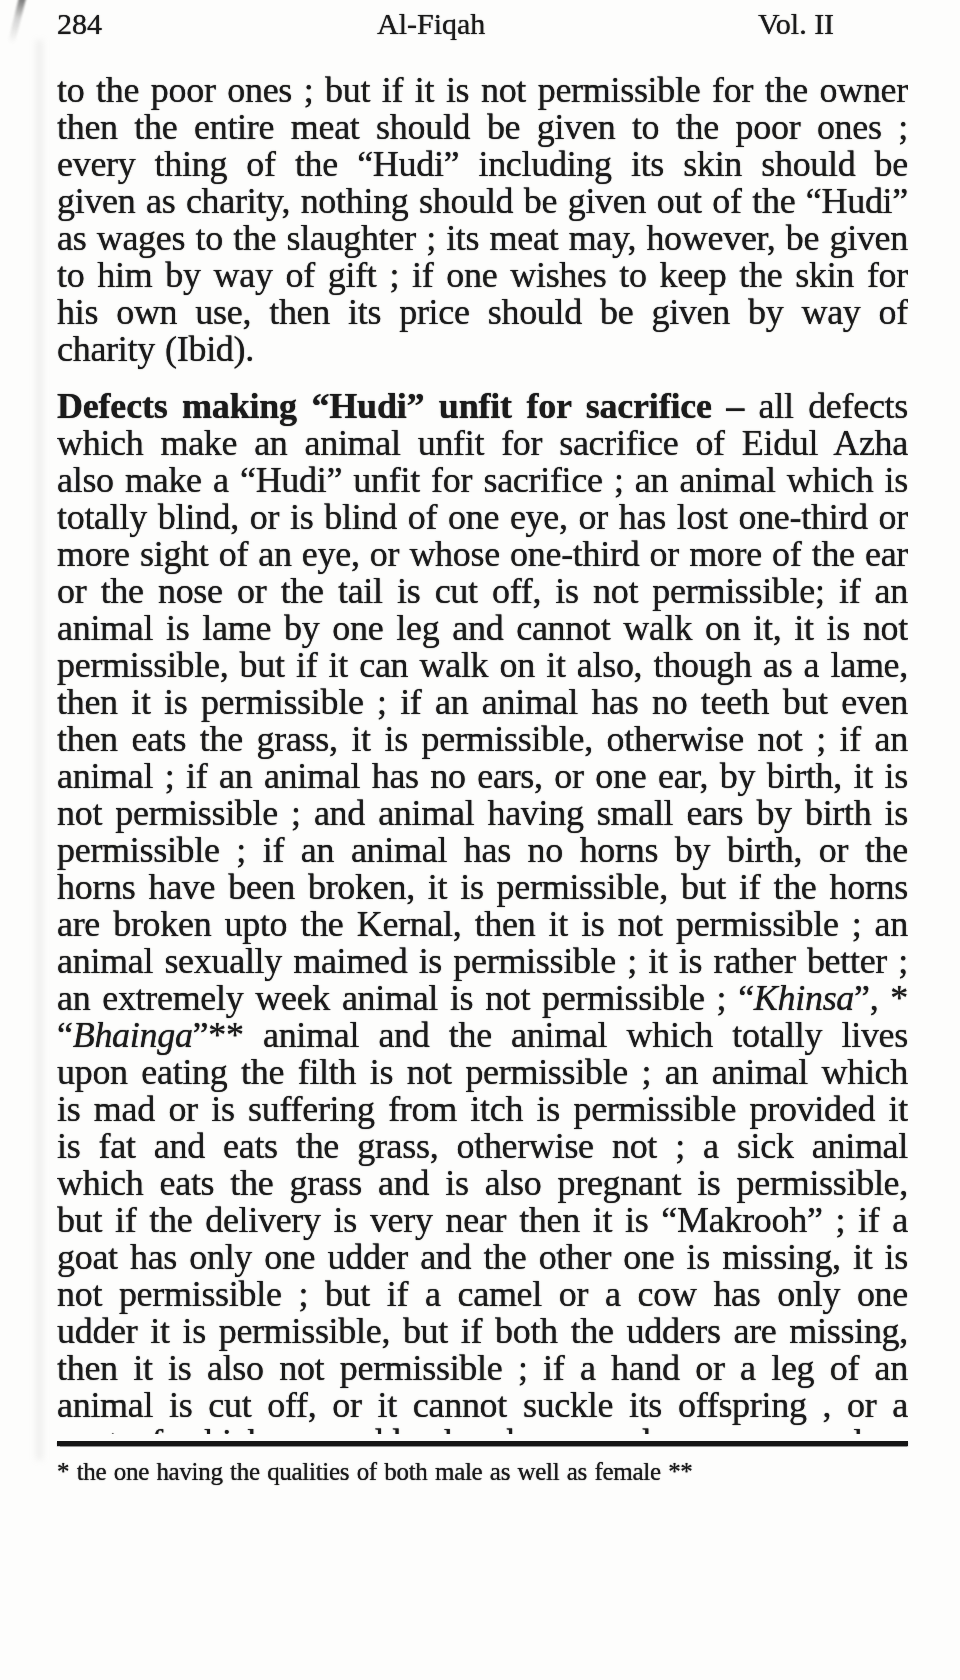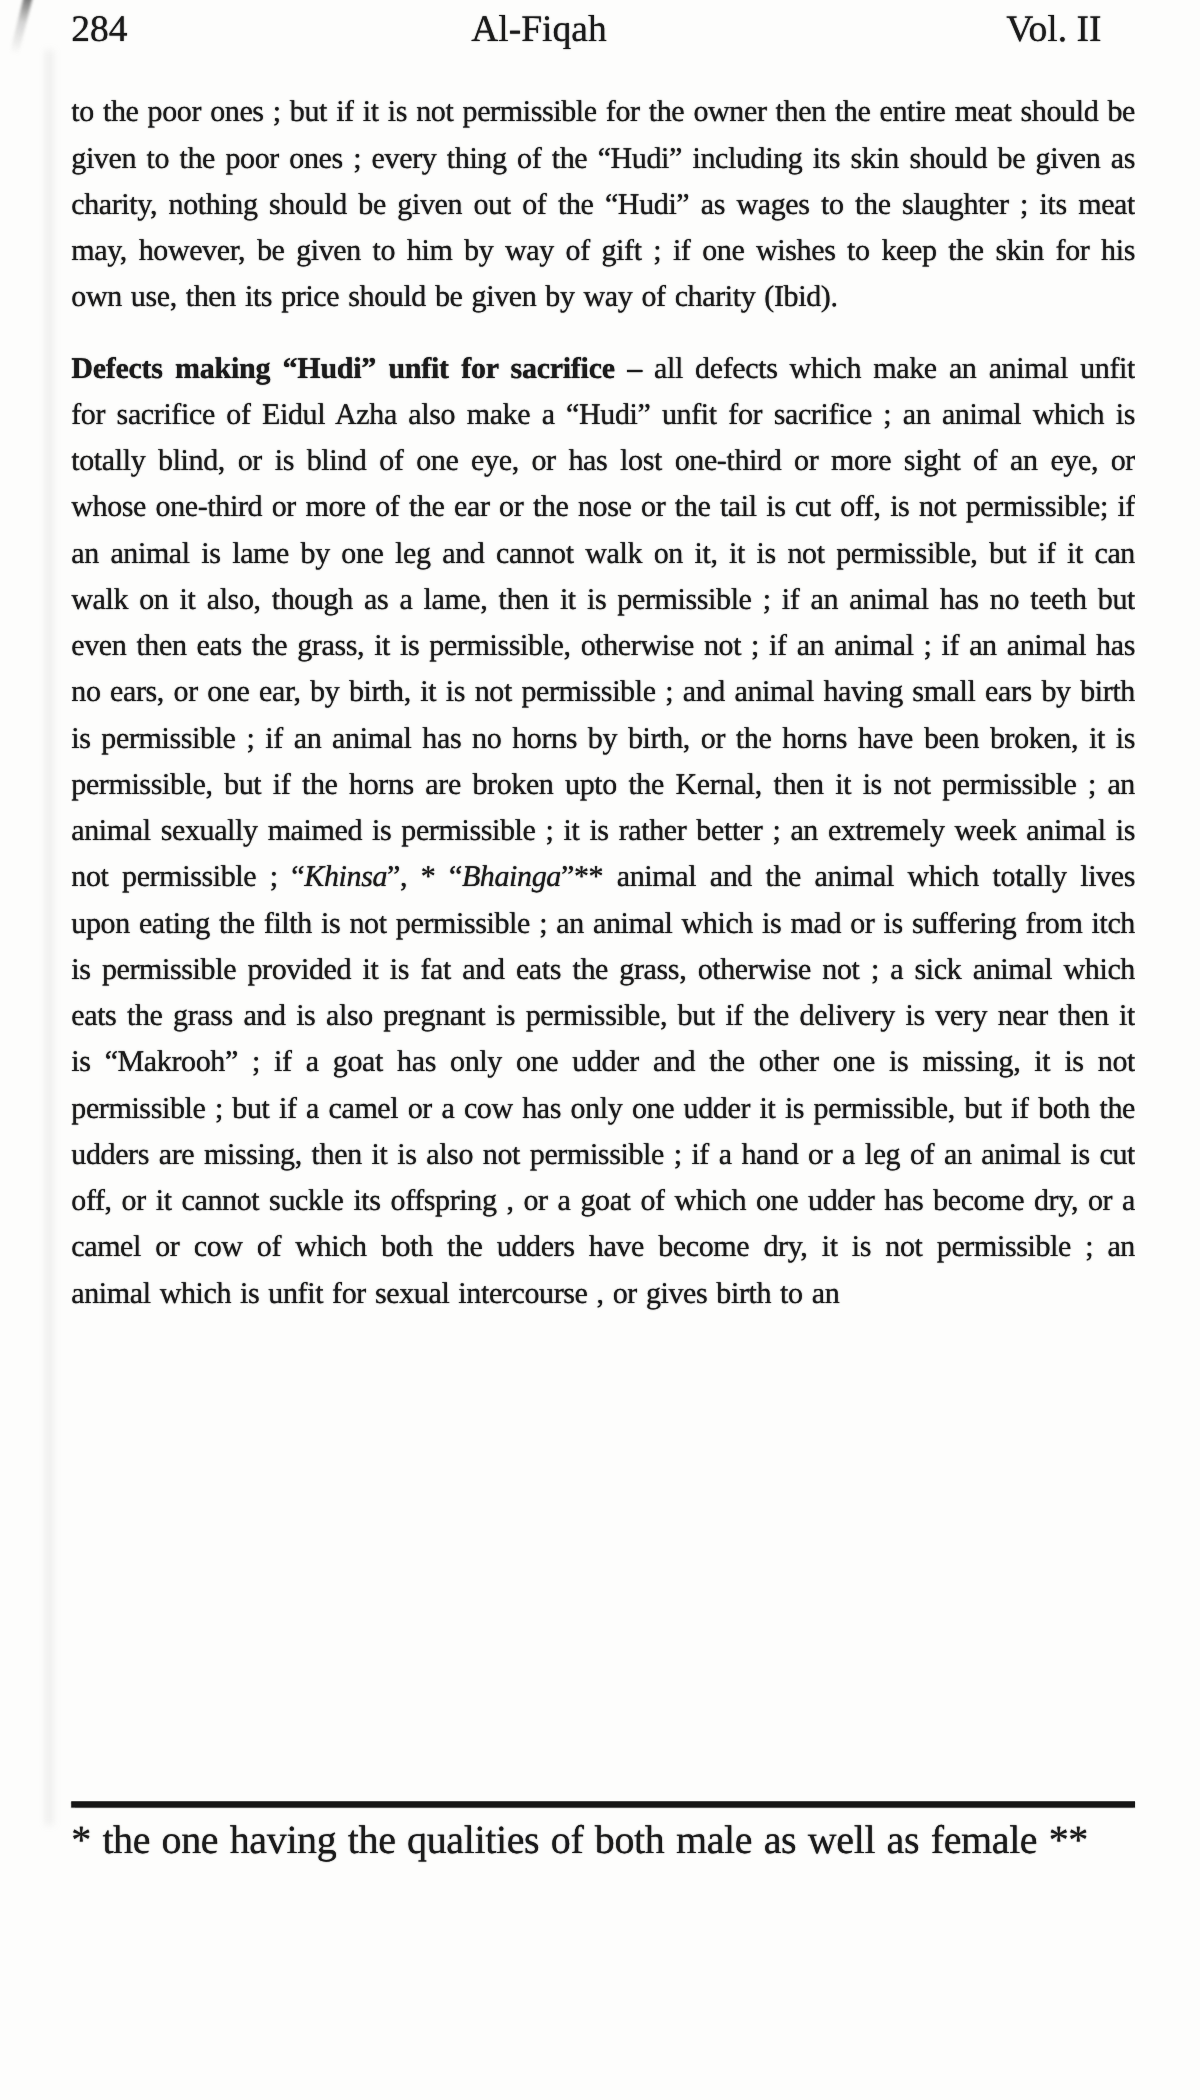--- a/index.html
+++ b/index.html
@@ -35,34 +35,34 @@
   .page-header {
     position: absolute;
     top: 6px; left: 57px;
     width: 850px; height: 40px;
     font-size: 30px;
     line-height: 36px;
   }
   .page-header .scan-text { position: absolute; top: 0; }
   .pagenum  { left: 0; }
   .booktitle{ left: 320px; }
-  .volume   { left: 748px; }
+  .volume   { left: 701px; }
   .scan-text {
     text-shadow: 0 0 0.7px rgba(25,25,25,0.9), 0 0 1.6px rgba(70,70,70,0.35);
   }
   .content {
     position: absolute;
     top: 72px; left: 57px;
     width: 851px;
     max-height: 1362px;
     overflow: hidden;
   }
   .para {
     margin: 0;
-    font-size: 24px;
+    font-size: 36px;
     line-height: 37px;
     letter-spacing: -0.3px;
     word-spacing: 1.5px;
     text-align: justify;
   }
   .para-2 { margin-top: 20px; }
   .para strong { font-weight: 700; letter-spacing: -0.2px; }
   .para em { font-style: italic; }
   .page-footer {
     position: absolute;
@@ -70,21 +70,21 @@
     width: 851px;
   }
   .footnote-rule {
     width: 100%; height: 5px;
     background: #161616;
     margin: 0 0 7px 0;
     box-shadow: 0 0.5px 1px rgba(40,40,40,0.5);
   }
   .footnote-line {
     margin: 0;
-    font-size: 32px;
+    font-size: 25px;
     line-height: 37px;
     letter-spacing: -0.3px;
     word-spacing: 1.5px;
   }
 </style>
 </head>
 <body>
 
 <div class="page">
 

